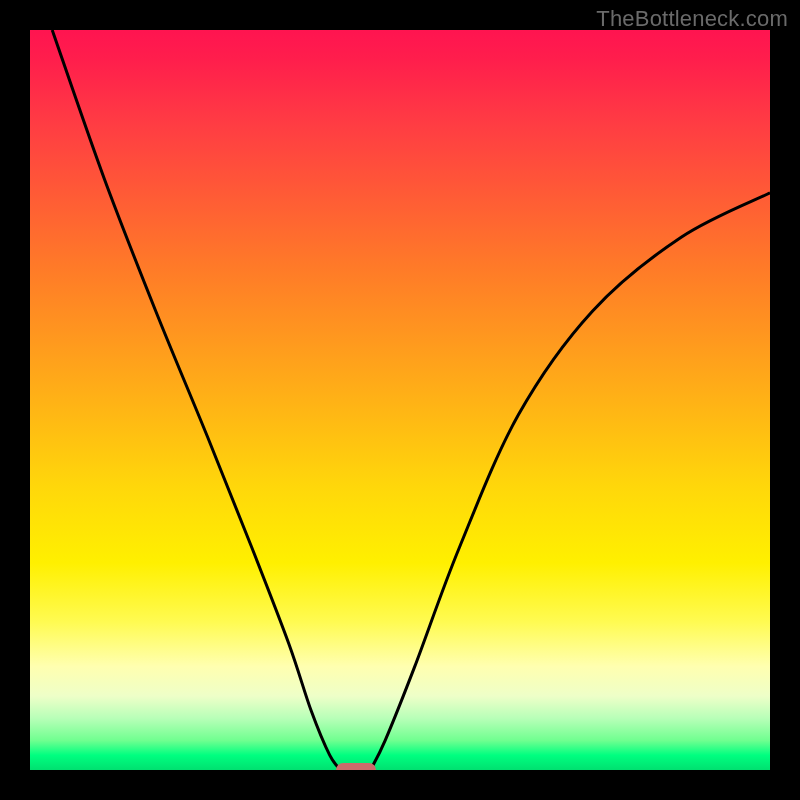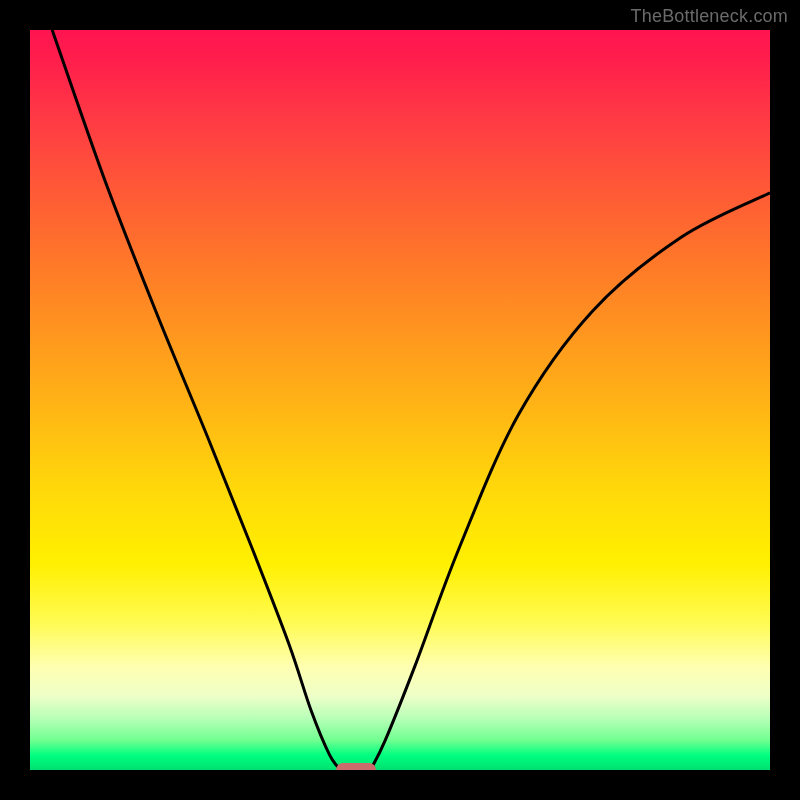--- a/index.html
+++ b/index.html
@@ -36,21 +36,21 @@
       #70ff90 96%,
       #00ff80 98%,
       #00e070 100%
     );
   }
   .watermark {
     position: absolute;
     top: 6px;
     right: 12px;
     color: #6a6a6a;
-    font-size: 18px;
+    font-size: 22px;
     letter-spacing: 0.2px;
     font-weight: 500;
     z-index: 10;
     user-select: none;
   }
   svg.curves {
     position: absolute;
     left: 0; top: 0;
     width: 740px;
     height: 740px;

